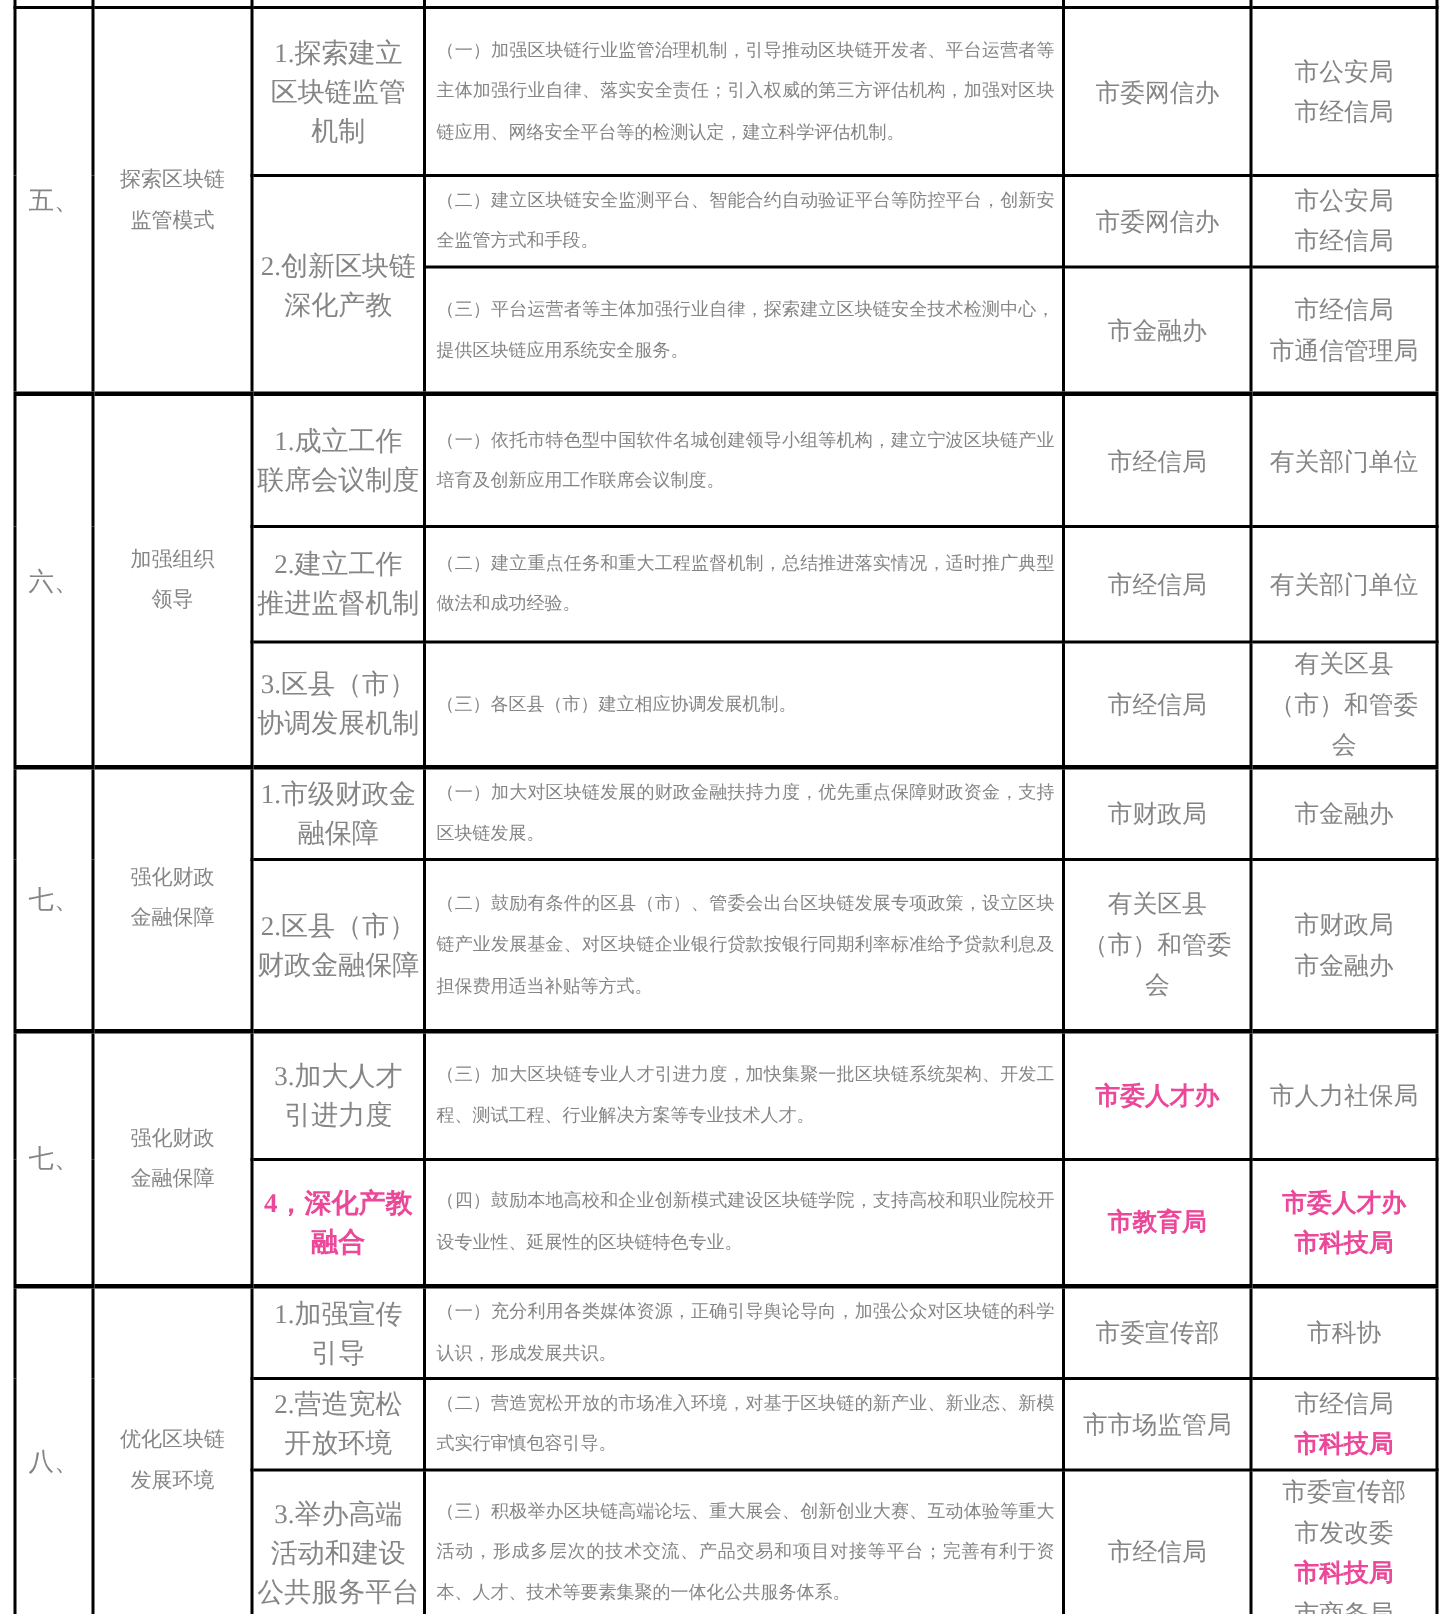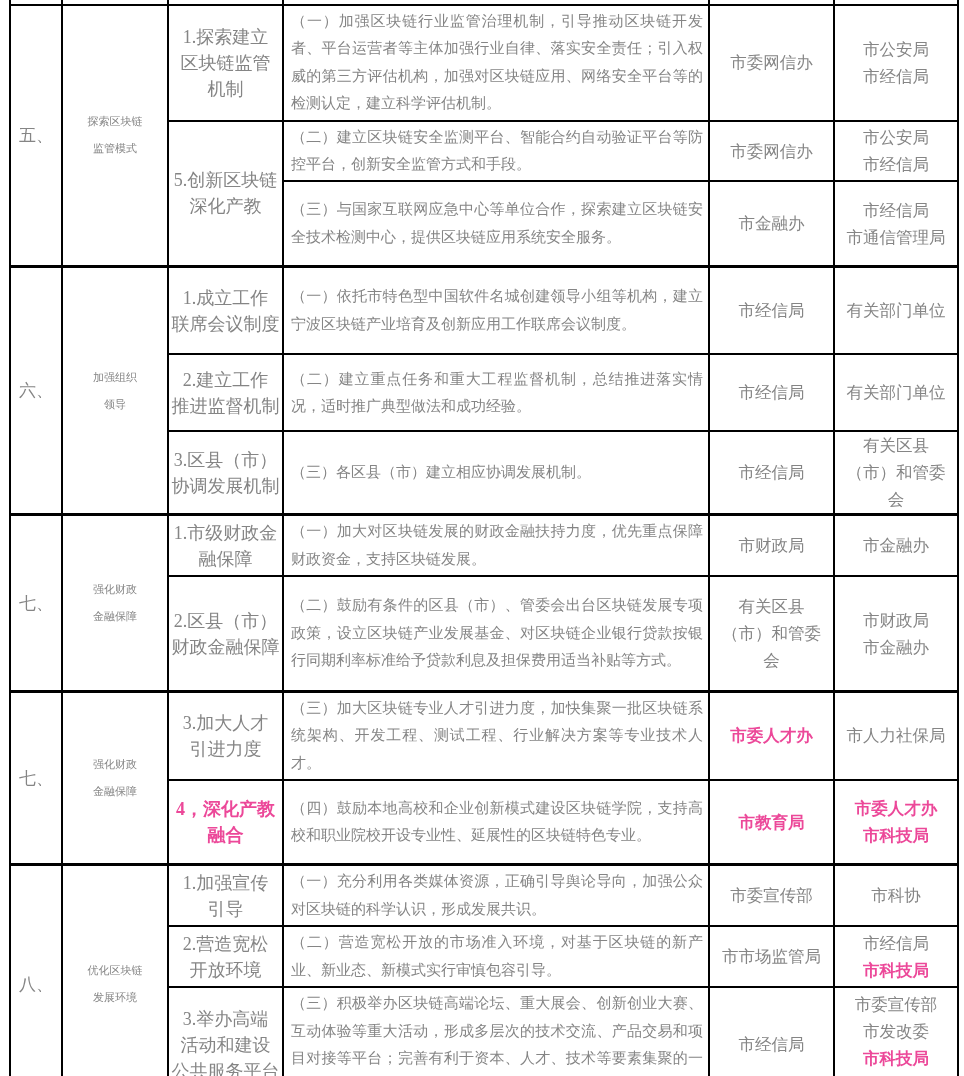--- a/index.html
+++ b/index.html
@@ -17,23 +17,23 @@
     color: #858585;
     vertical-align: middle;
     padding: 0;
     overflow: hidden;
     word-break: break-all;
   }
   tr.sliver td { border-top: none; height: 4px; }
   td.st { border-top-width: 3px; }
   td.sb { border-bottom-width: 3px; }
   td.num  { text-align: center; font-size: 17px; }
-  td.cat  { text-align: center; font-size: 11px; line-height: 27px; }
+  td.cat  { text-align: center; font-size: 14px; line-height: 27px; }
   td.sub  { text-align: center; font-size: 18px; line-height: 26px; padding: 0 2px; }
-  td.desc { font-size: 15px; line-height: 27.4px; padding: 2px 5px 2px 7px; text-align: justify; }
+  td.desc { font-size: 12px; line-height: 27.4px; padding: 2px 5px 2px 7px; text-align: justify; }
   td.dept { text-align: center; font-size: 16.5px; line-height: 27px; }
   .bold { color: #ec4899; font-weight: bold; }
   .line { display: block; }
   
   tr.h112 { height: 112px; } tr.h53 { height: 53px; } tr.h85 { height: 85px; }
   tr.h88  { height: 88px;  } tr.h62 { height: 77px; } tr.h82 { height: 82px; }
   tr.h58  { height: 58px;  } tr.h115{ height: 115px;}
   tr.h85b { height: 85px;  }
   tr.h60  { height: 60px;  } tr.h59 { height: 59px; } tr.h110{ height: 110px;}
 </style>
@@ -76,34 +76,34 @@
       <td class="dept">
         <span class="line">市委网信办</span>
       </td>
       <td class="dept">
         <span class="line">市公安局</span>
         <span class="line">市经信局</span>
       </td>
     </tr>
     <tr class="h53">
       <td class="sub" rowspan="2">
-        <span class="line">5.创新区块链</span>
+        <span class="line">2.创新区块链</span>
         <span class="line">深化产教</span>
       </td>
       <td class="desc">（二）建立区块链安全监测平台、智能合约自动验证平台等防控平台，创新安全监管方式和手段。</td>
       <td class="dept">
         <span class="line">市委网信办</span>
       </td>
       <td class="dept">
         <span class="line">市公安局</span>
         <span class="line">市经信局</span>
       </td>
     </tr>
     <tr class="h85">
-      <td class="desc">（三）与国家互联网应急中心等单位合作，探索建立区块链安全技术检测中心，提供区块链应用系统安全服务。</td>
+      <td class="desc">（三）平台运营者等主体加强行业自律，探索建立区块链安全技术检测中心，提供区块链应用系统安全服务。</td>
       <td class="dept">
         <span class="line">市金融办</span>
       </td>
       <td class="dept">
         <span class="line">市经信局</span>
         <span class="line">市通信管理局</span>
       </td>
     </tr>
 
     <tr class="h88">

